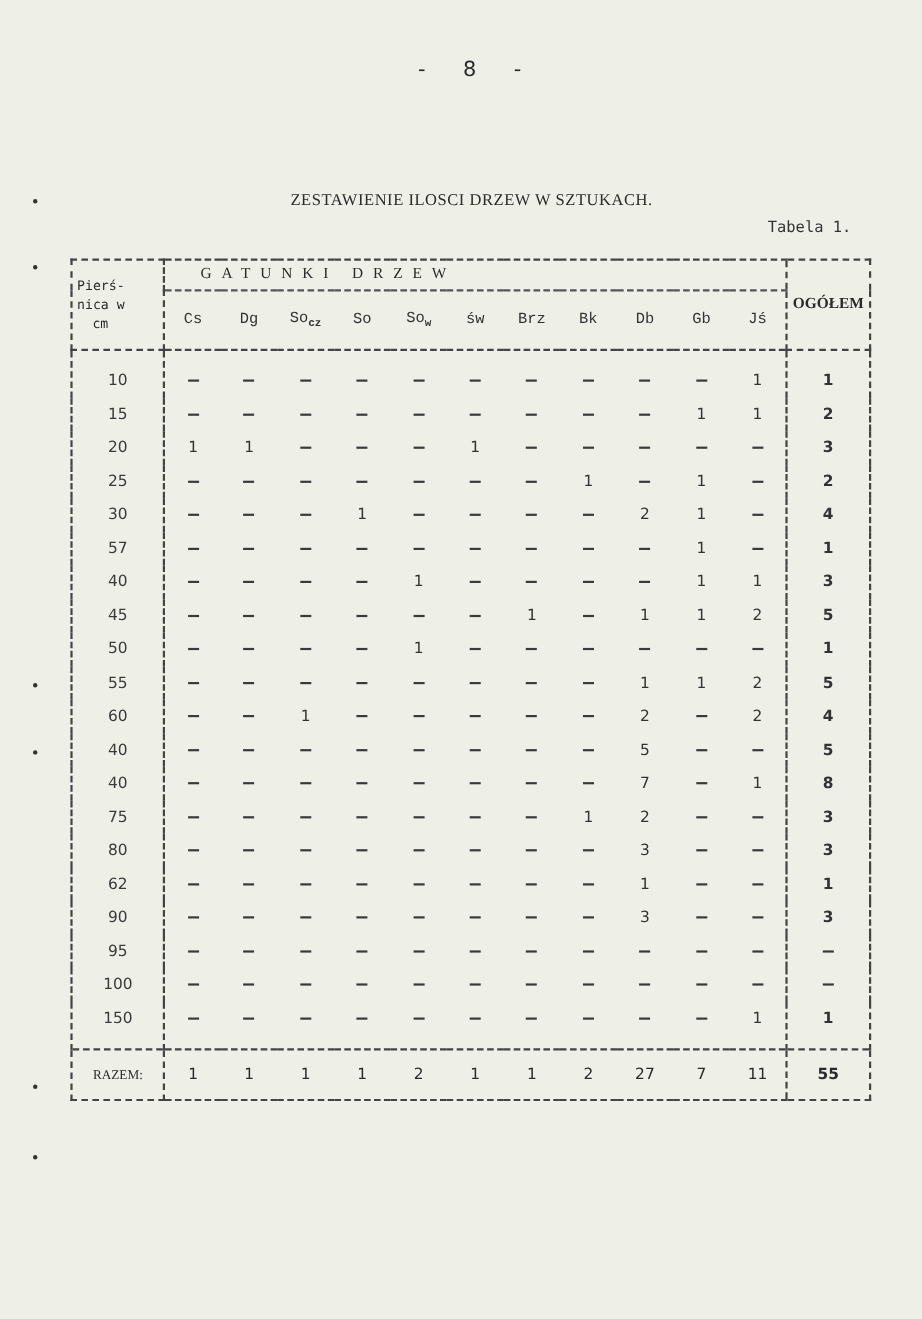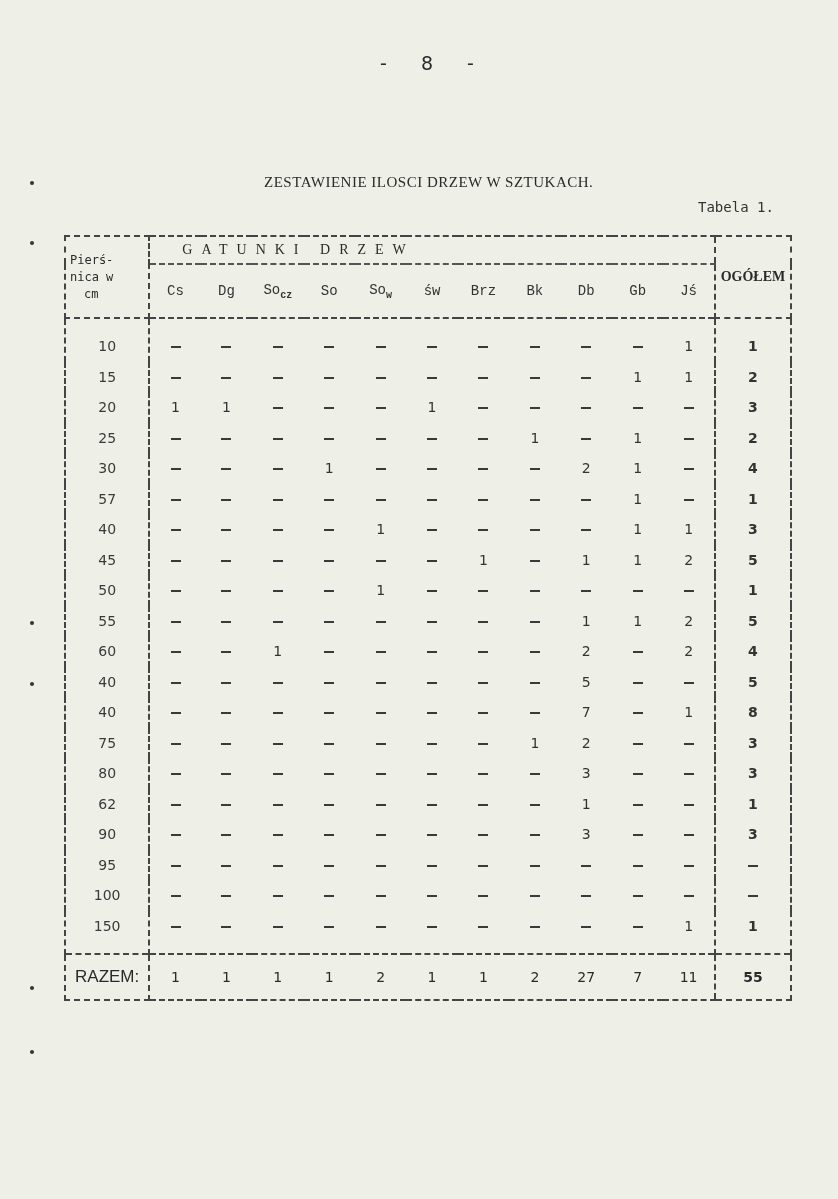--- a/index.html
+++ b/index.html
@@ -146,22 +146,22 @@
     .sum-row td {
       height: 44px;
       border-top: 2px dashed #444;
       border-bottom: 2px dashed #444;
       font-family: "DejaVu Sans", sans-serif;
       font-size: 14px;
     }
     .sum-row td.dia {
       border-left: 2px dashed #444;
       border-right: 2px dashed #444;
-      font-family: Liberation Sans, sans-serif;
-      font-size: 17px;
+      font-family: Liberation Serif, serif;
+      font-size: 12px;
     }
     .sum-row td.tot {
       border-left: 2px dashed #444;
       border-right: 2px dashed #444;
       font-weight: bold;
     }
   </style>
 </head>
 <body>
 

